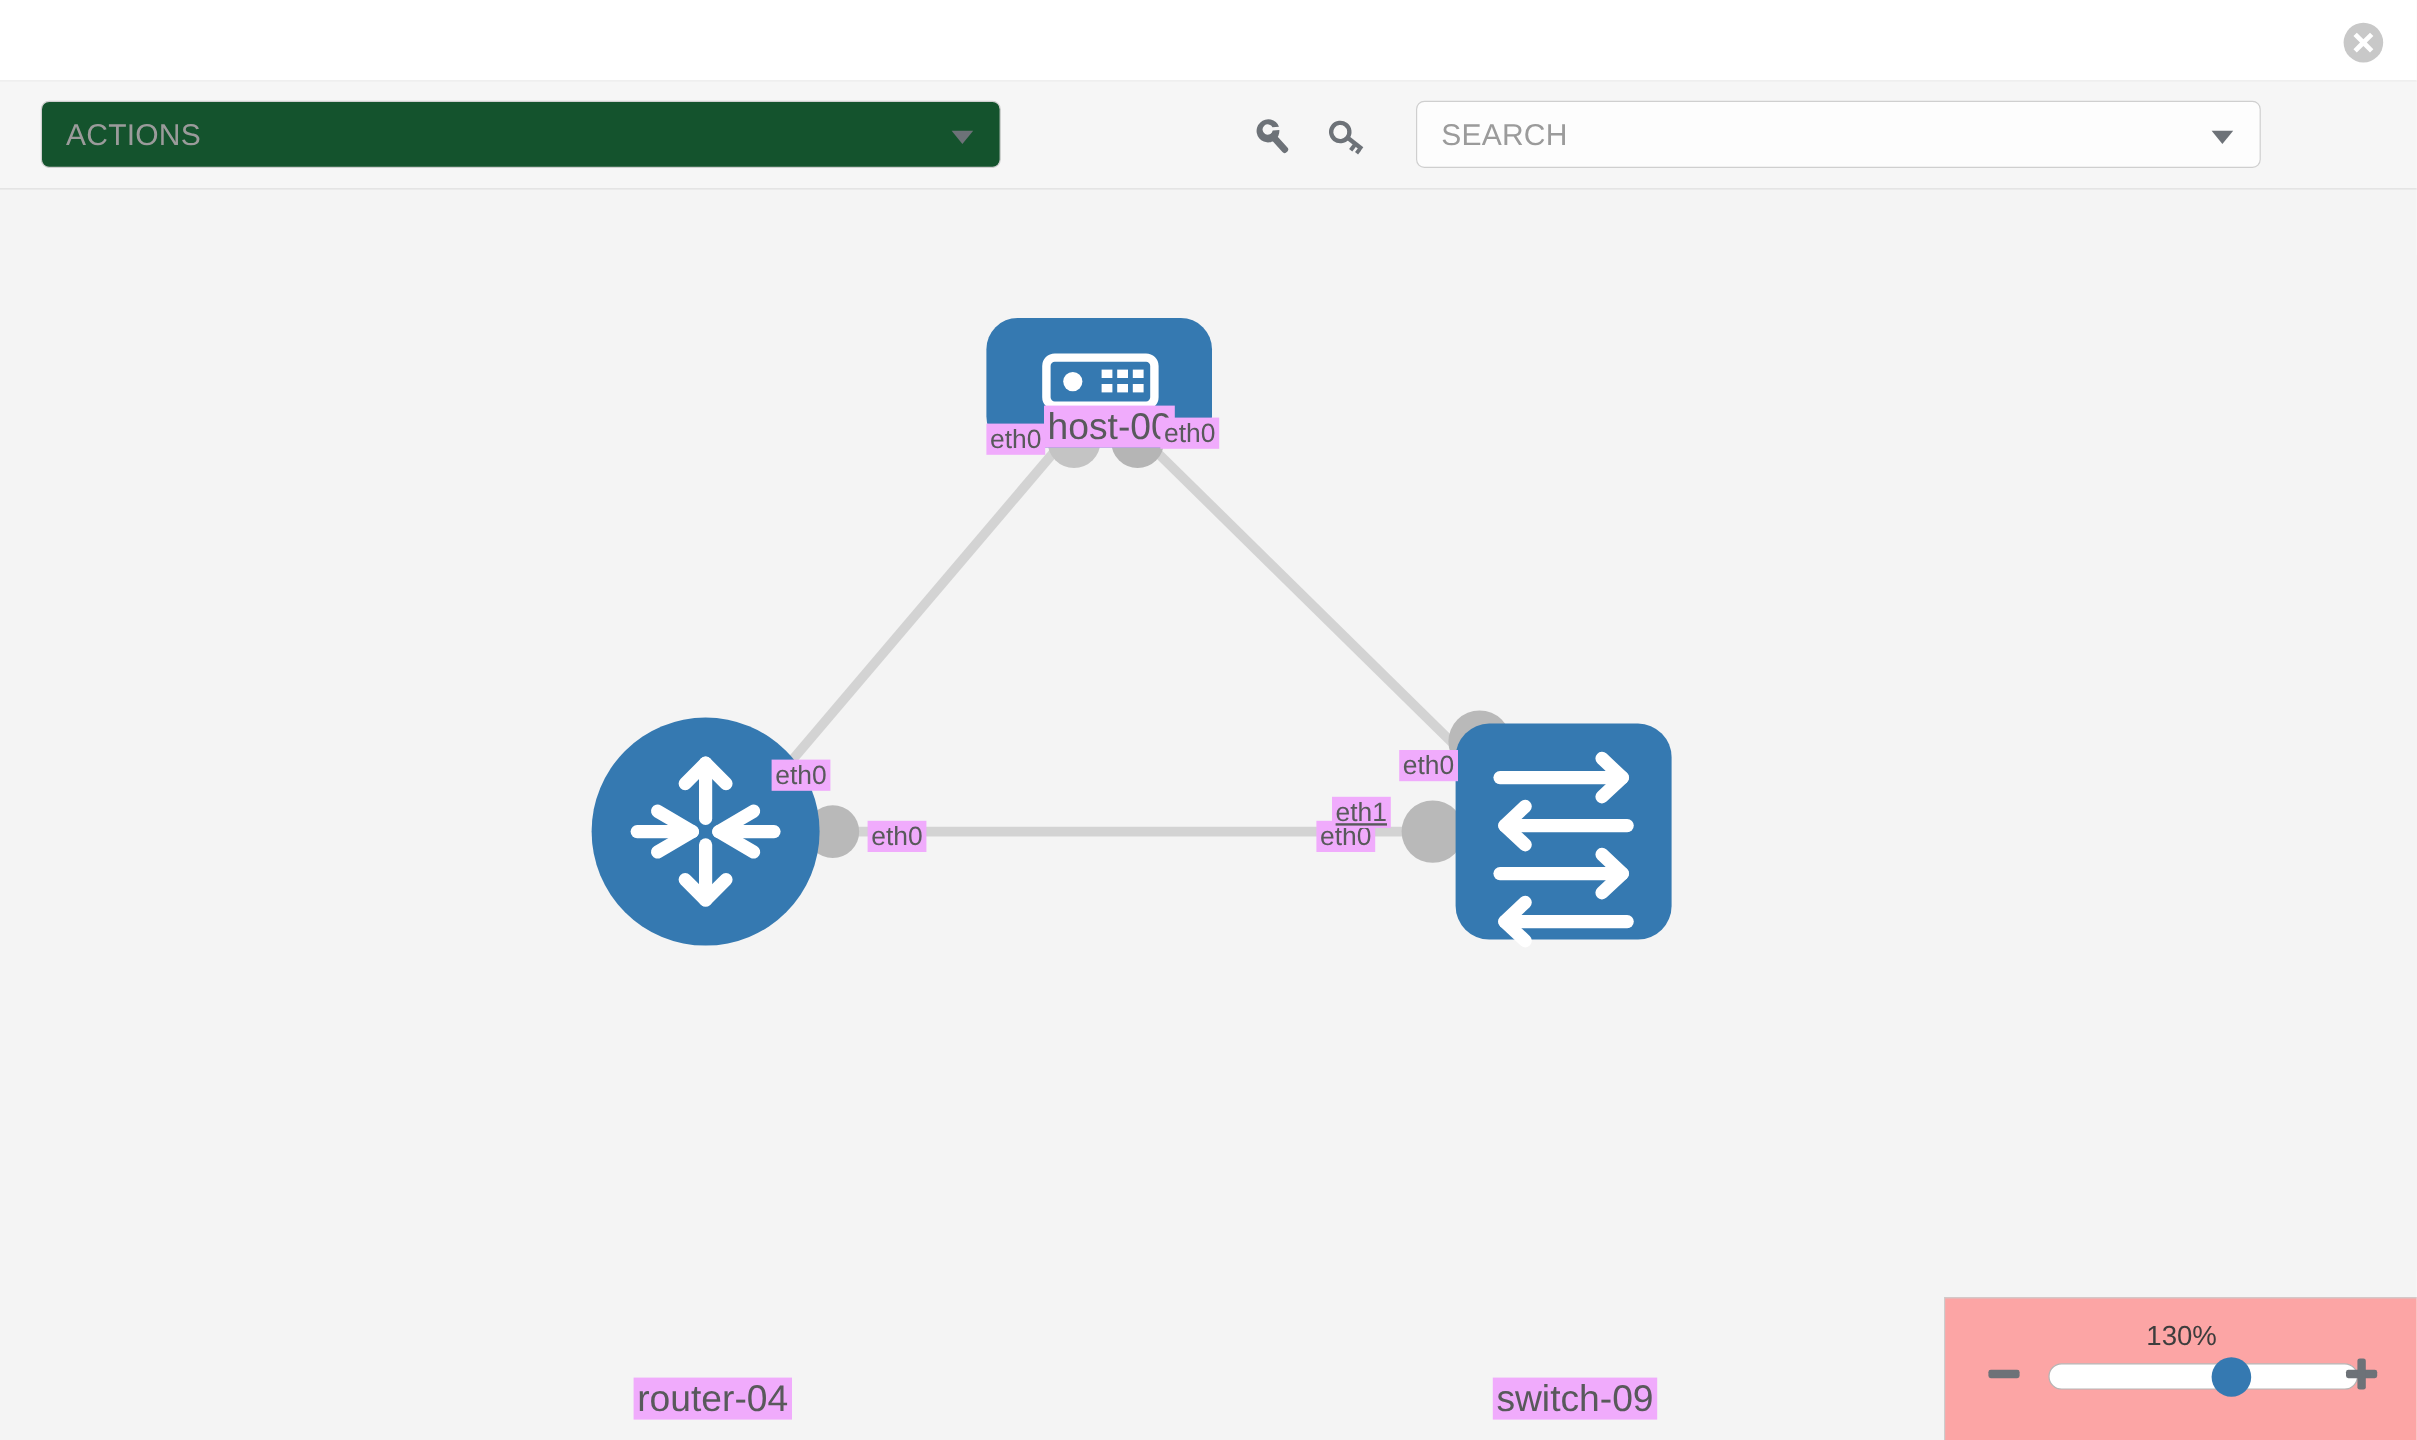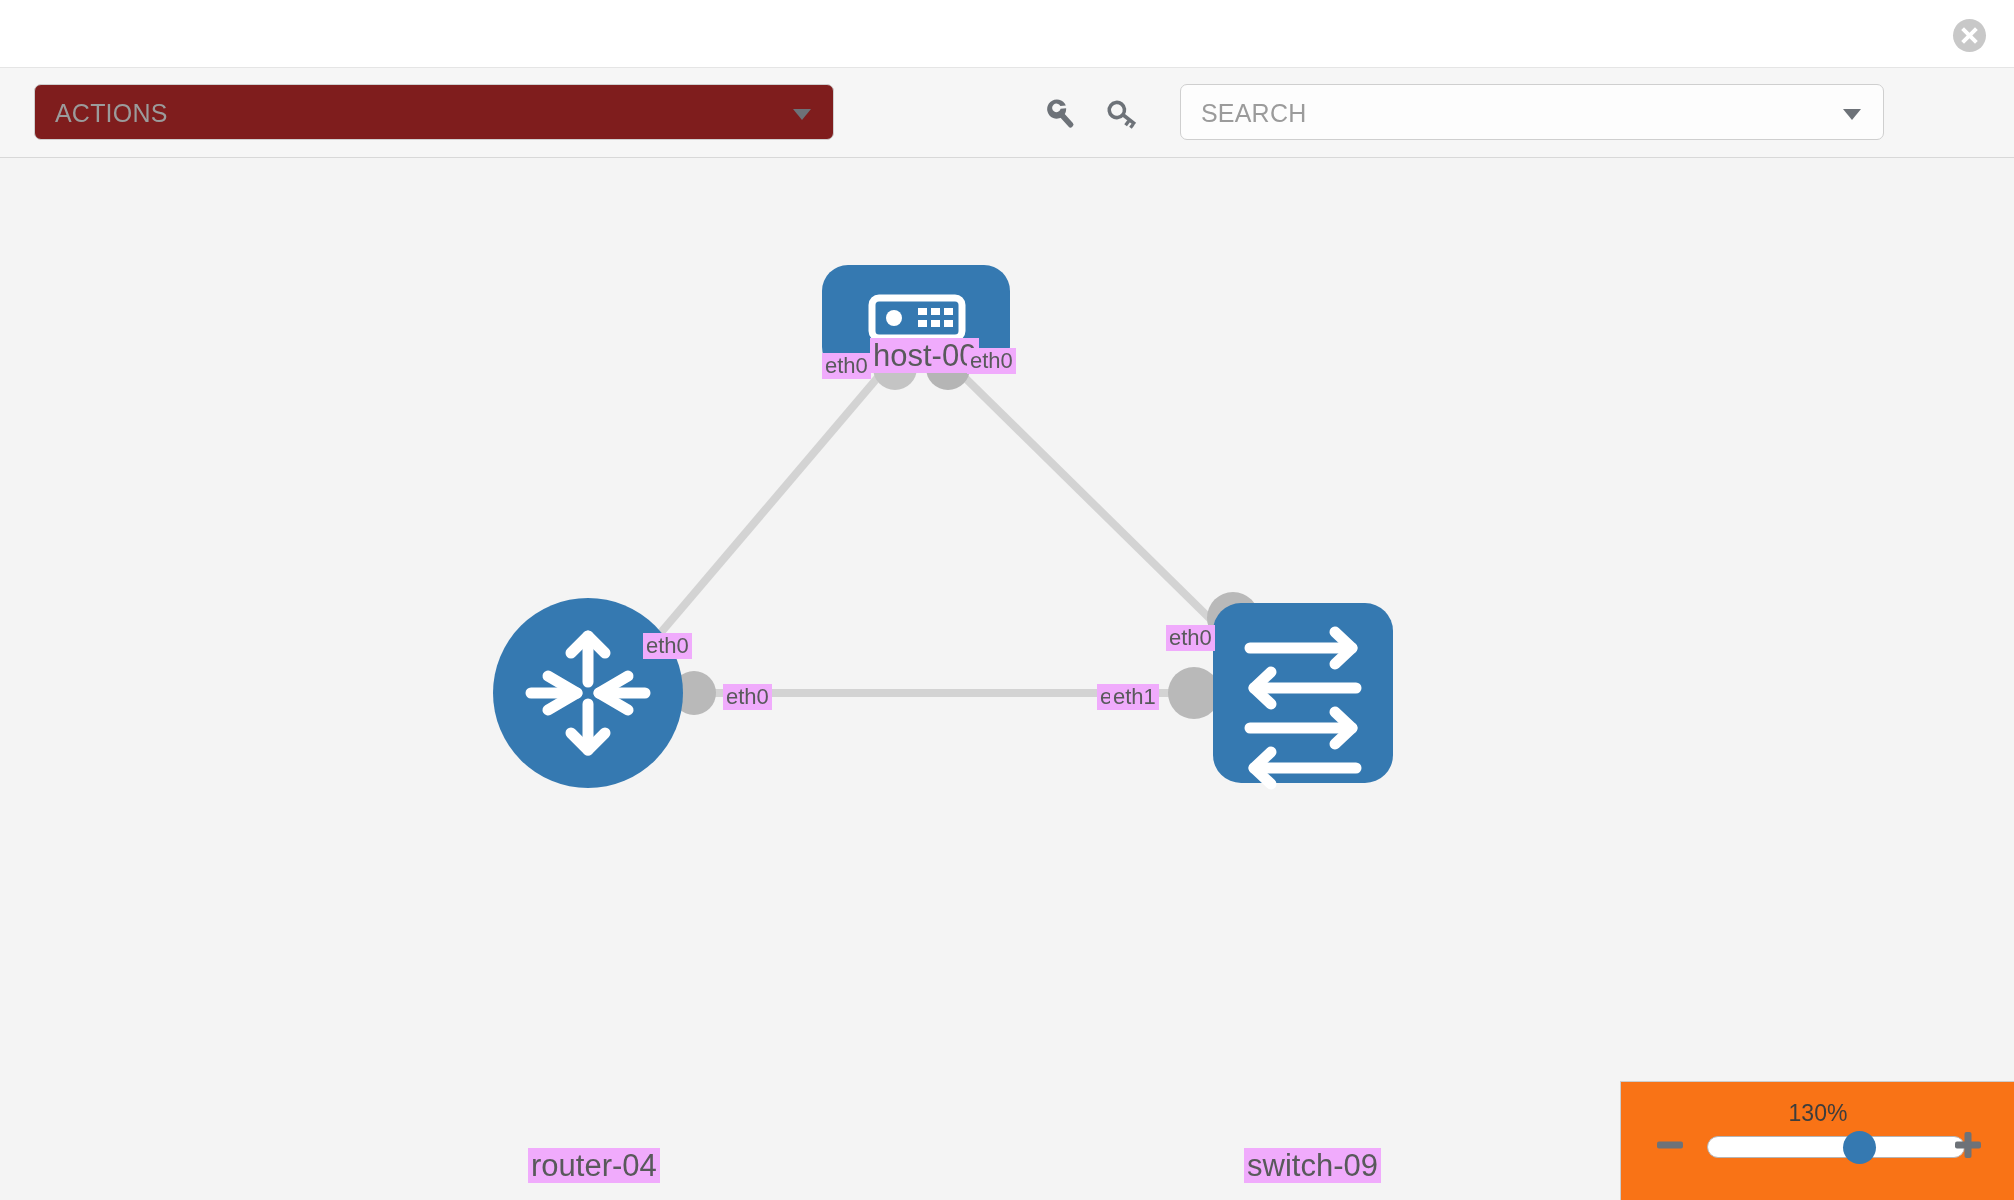--- a/index.html
+++ b/index.html
@@ -60,21 +60,21 @@
     background: #f6f6f6;
     border-bottom: 1px solid #d8d8d8;
     box-sizing: border-box;
   }
   .select-box {
     position: absolute;
     left: 34px;
     top: 16px;
     width: 800px;
     height: 56px;
-    background: #7f1d1d;
+    background: #14532d;
     border: 1px solid #cfcfcf;
     border-radius: 7px;
     box-sizing: border-box;
     cursor: pointer;
   }
   .select-box .sb-label {
     position: absolute;
     left: 20px;
     top: 14px;
     font-size: 25px;
@@ -158,21 +158,21 @@
     font-size: 22px;
   }
 
   
   .zoom-panel {
     position: absolute;
     left: 1620px;
     top: 1081px;
     width: 394px;
     height: 119px;
-    background: #f97316;
+    background: #fca5a5;
     border: 1px solid #cdcdcd;
     border-right: none;
     border-bottom: none;
     box-sizing: border-box;
   }
   .zoom-value {
     position: absolute;
     top: 18px;
     left: 0;
     width: 394px;
@@ -328,21 +328,21 @@
     <div class="chip iface" style="left:967px; top:190px;">eth0</div>
 
     <div class="chip iface" style="left:643px; top:475px;">eth0</div>
 
     <div class="chip iface" style="left:1166px; top:467px;">eth0</div>
 
     <div class="chip iface" style="left:723px; top:526px;">eth0</div>
 
     <div class="chip iface" style="left:1097px; top:526px; z-index:1;">eth0</div>
 
-    <div class="chip iface" style="left:1110px; top:526px; z-index:2;">eth1</div>
+    <div class="chip iface" style="left:1110px; top:506px; z-index:2;text-decoration:underline;">eth1</div>
 
     <div class="chip node-name" style="left:528px; top:990px; position:absolute; top:null;">router-04</div>
 
     <div class="chip node-name" style="left:1244px; top:990px;">switch-09</div>
   </div>
 
   <div class="zoom-panel">
     <div class="zoom-value">130%</div>
 
     <div class="zoom-minus">

